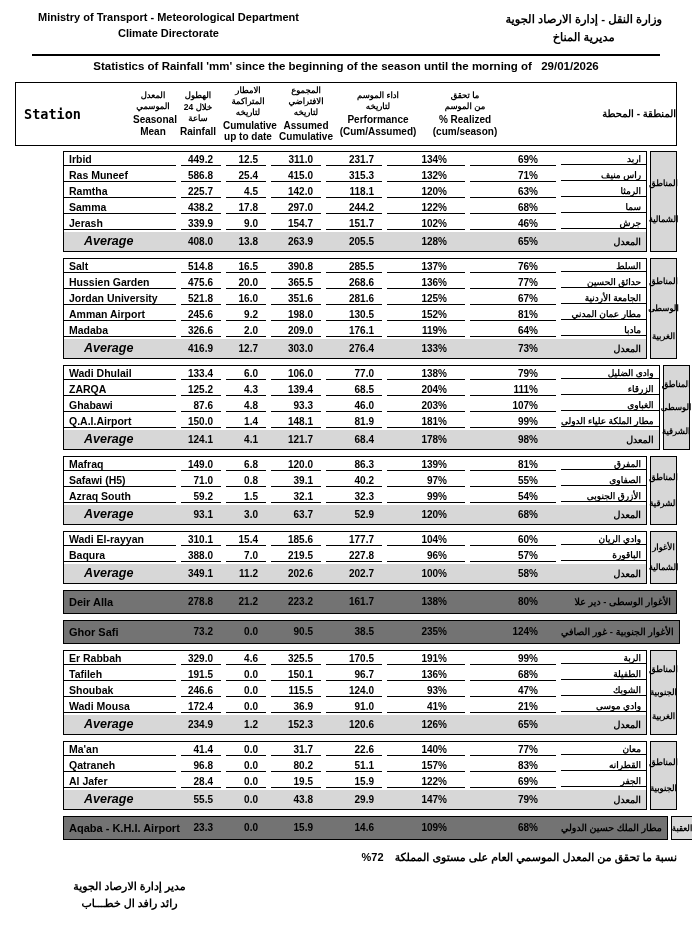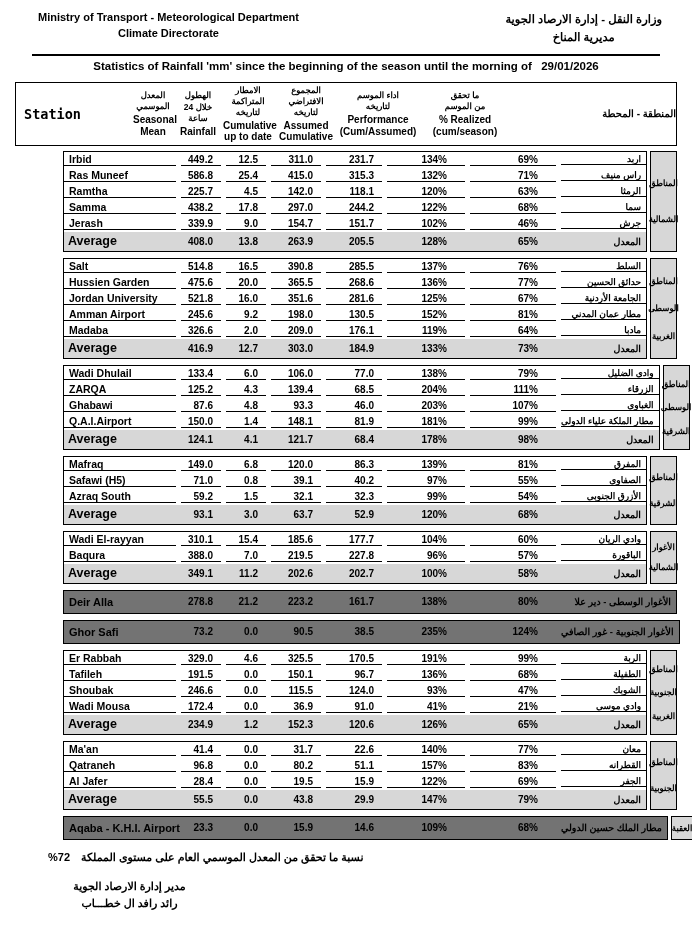--- a/index.html
+++ b/index.html
@@ -38,28 +38,28 @@
   .strip span { font-size:8.5px; font-weight:bold; direction:rtl; white-space:nowrap; }
 
   .row { height:16px; align-items:center; }
   .cell { font-size:10px; font-weight:bold; white-space:nowrap; }
   .c-name { padding-left:5px; font-size:10.5px; overflow:visible; }
   .c-num { text-align:right; padding-right:8px; }
   .c-pct { padding-right:18px; }
   .c-ar { direction:rtl; text-align:right; padding-right:5px; font-size:9px; overflow:visible; }
   .row.data .cell { border-bottom:1px solid #000; }
   .row.avg { background:#d7d7d7; height:19px; }
-  .row.avg .c-name { font-size:12.5px; padding-left:4px; }
+  .row.avg .c-name { font-size:12.5px; padding-left:20px;font-style:italic; }
   .row.avg .c-ar { font-size:9.5px; }
   .row.single { background:#737373; height:22px; }
   .row.single .c-name { font-size:11px; }
   .row.single .c-ar { font-size:9.5px; }
 
   
-  .footer-note { direction:rtl; text-align:left; font-weight:bold; font-size:11px; margin:11px 15px 0 0;padding-left:48px; }
+  .footer-note { direction:rtl; text-align:right; font-weight:bold; font-size:11px; margin:11px 15px 0 0; }
   .footer-note .pctval { direction:ltr; display:inline-block; margin-right:8px; }
   .signature { margin:14px 0 0 42px; width:175px; text-align:center; direction:rtl;
                font-weight:bold; font-size:11px; line-height:1.6; }
 </style>
 </head>
 <body>
 
 <div class="page">
 
   <div class="letterhead">
@@ -233,21 +233,21 @@
     <div class="cell c-num">176.1</div>
     <div class="cell c-num c-pct">119%</div>
     <div class="cell c-num c-pct">64%</div>
     <div class="cell c-ar">مادبا</div>
   </div>
             <div class="row grid-cols avg">
     <div class="cell c-name">Average</div>
     <div class="cell c-num">416.9</div>
     <div class="cell c-num">12.7</div>
     <div class="cell c-num">303.0</div>
-    <div class="cell c-num">184.9</div>
+    <div class="cell c-num">276.4</div>
     <div class="cell c-num c-pct">133%</div>
     <div class="cell c-num c-pct">73%</div>
     <div class="cell c-ar">المعدل</div>
   </div>
           </div>
     <div class="strip">
             <span>المناطق</span>
             <span>الوسطى</span>
             <span>الغربية</span>
           </div>

